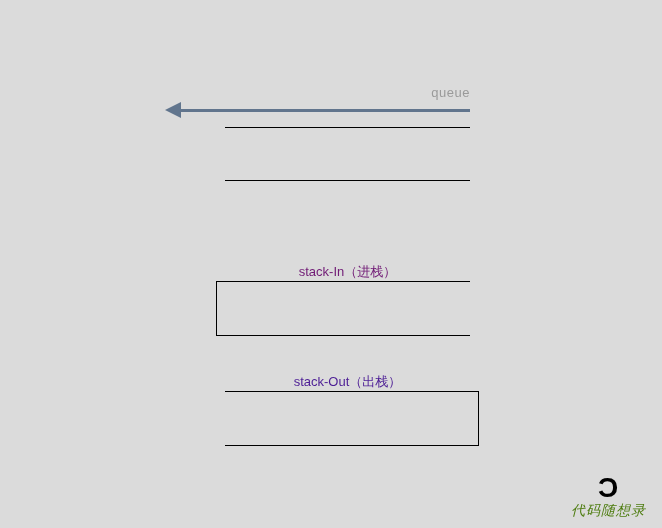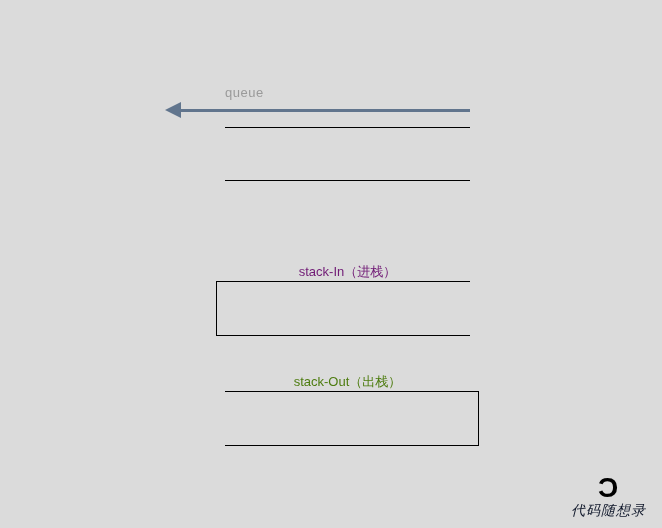--- a/index.html
+++ b/index.html
@@ -12,21 +12,21 @@
     }
     .container {
       position: absolute;
       left: 225px;
       top: 85px;
       width: 245px;
     }
     .label {
       color: #9a9a9a;
       font-size: 13px;
-      text-align: left;
+      text-align: right;
       margin-bottom: 6px;
       letter-spacing: 0.5px;
     }
     .arrow-wrap {
       position: absolute;
       left: 165px;
       top: 102px;
       width: 305px;
       height: 16px;
     }
@@ -77,21 +77,21 @@
       height: 55px;
       border-left: 1.5px solid #000;
       border-top: 1.5px solid #000;
       border-bottom: 1.5px solid #000;
     }
     .stack-out-label {
       position: absolute;
       left: 225px;
       top: 373px;
       width: 245px;
-      color: #4d7c0f;
+      color: #4c1d95;
       font-size: 13px;
       text-align: center;
     }
     .stack-out-box {
       position: absolute;
       left: 225px;
       top: 391px;
       width: 254px;
       height: 55px;
       border-right: 1.5px solid #000;
@@ -107,21 +107,21 @@
     .watermark-icon {
       font-size: 28px;
       font-weight: 900;
       color: #000;
       transform: scaleX(-1);
       display: inline-block;
       line-height: 1;
     }
     .watermark-text {
       font-size: 14px;
-      color: #0f172a;
+      color: #4d7c0f;
       font-style: italic;
       font-family: "Kaiti SC", "STKaiti", serif;
       letter-spacing: 1px;
     }
   </style>
 </head>
 <body>
 
 <div class="container">
   <div class="label">queue</div>

